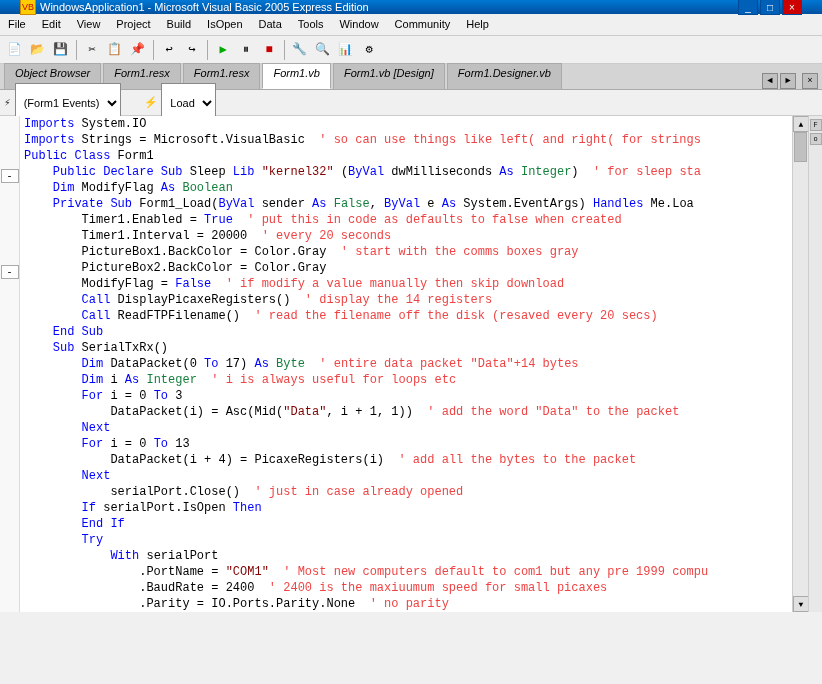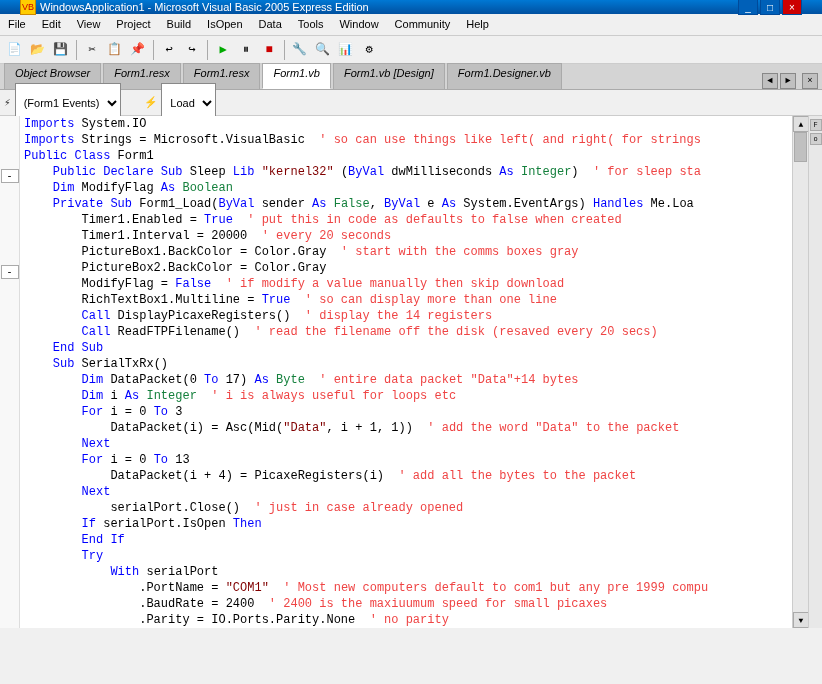--- a/index.html
+++ b/index.html
@@ -387,21 +387,20 @@
     <div class="code-line"><span class="kw">Public Class</span> Form1</div>
     <div class="code-line">    <span class="kw">Public Declare Sub</span> Sleep <span class="kw">Lib</span> <span class="st">"kernel32"</span> (<span class="kw">ByVal</span> dwMilliseconds <span class="kw">As</span> <span class="tp">Integer</span>)  <span class="cm">' for sleep sta</span></div>
     <div class="code-line">    <span class="kw">Dim</span> ModifyFlag <span class="kw">As</span> <span class="tp">Boolean</span></div>
     <div class="code-line"></div>
     <div class="code-line">    <span class="kw">Private Sub</span> Form1_Load(<span class="kw">ByVal</span> sender <span class="kw">As</span> <span class="tp">False</span>, <span class="kw">ByVal</span> e <span class="kw">As</span> System.EventArgs) <span class="kw">Handles</span> Me.Loa</div>
     <div class="code-line">        Timer1.Enabled = <span class="kw">True</span>  <span class="cm">' put this in code as defaults to false when created</span></div>
     <div class="code-line">        Timer1.Interval = 20000  <span class="cm">' every 20 seconds</span></div>
     <div class="code-line">        PictureBox1.BackColor = Color.Gray  <span class="cm">' start with the comms boxes gray</span></div>
     <div class="code-line">        PictureBox2.BackColor = Color.Gray</div>
     <div class="code-line">        ModifyFlag = <span class="kw">False</span>  <span class="cm">' if modify a value manually then skip download</span></div>
-    <div class="code-line">        RichTextBox1.Multiline = <span class="kw">True</span>  <span class="cm">' so can display more than one line</span></div>
     <div class="code-line">        <span class="kw">Call</span> DisplayPicaxeRegisters()  <span class="cm">' display the 14 registers</span></div>
     <div class="code-line">        <span class="kw">Call</span> ReadFTPFilename()  <span class="cm">' read the filename off the disk (resaved every 20 secs)</span></div>
     <div class="code-line">    <span class="kw">End Sub</span></div>
     <div class="code-line"></div>
     <div class="code-line">    <span class="kw">Sub</span> SerialTxRx()</div>
     <div class="code-line">        <span class="kw">Dim</span> DataPacket(0 <span class="kw">To</span> 17) <span class="kw">As</span> <span class="tp">Byte</span>  <span class="cm">' entire data packet "Data"+14 bytes</span></div>
     <div class="code-line">        <span class="kw">Dim</span> i <span class="kw">As</span> <span class="tp">Integer</span>  <span class="cm">' i is always useful for loops etc</span></div>
     <div class="code-line">        <span class="kw">For</span> i = 0 <span class="kw">To</span> 3</div>
     <div class="code-line">            DataPacket(i) = Asc(Mid(<span class="st">"Data"</span>, i + 1, 1))  <span class="cm">' add the word "Data" to the packet</span></div>
     <div class="code-line">        <span class="kw">Next</span></div>

